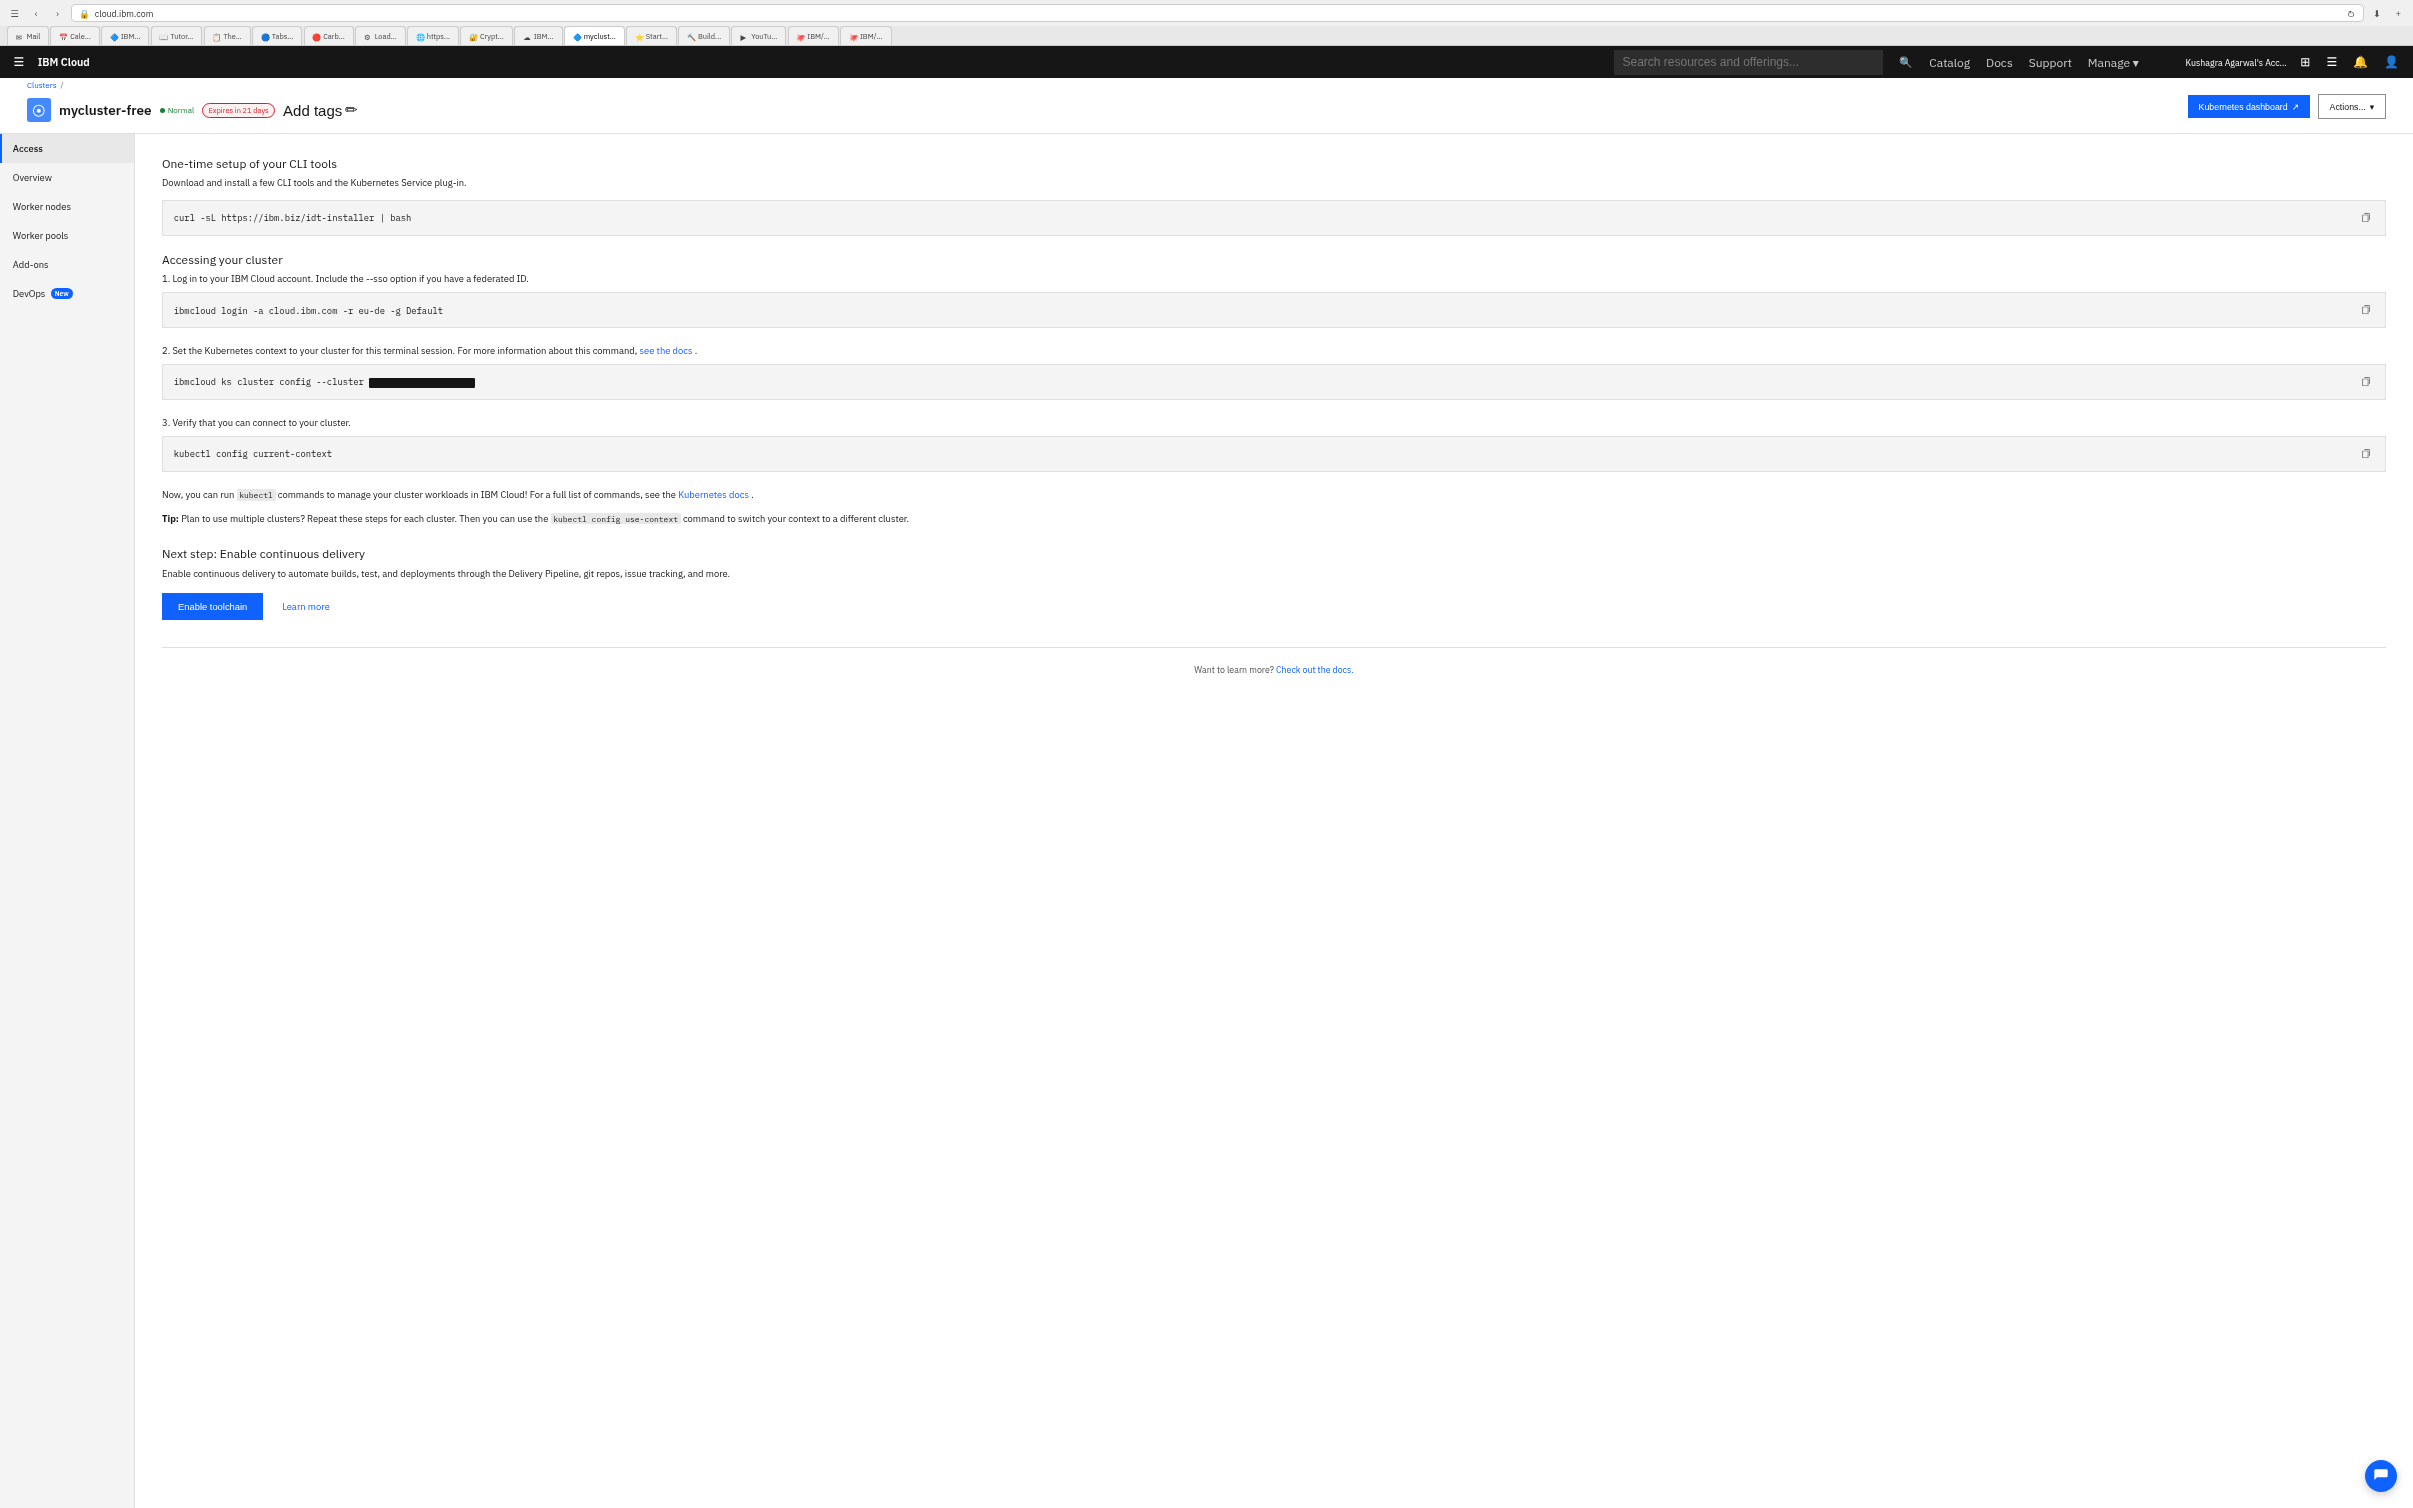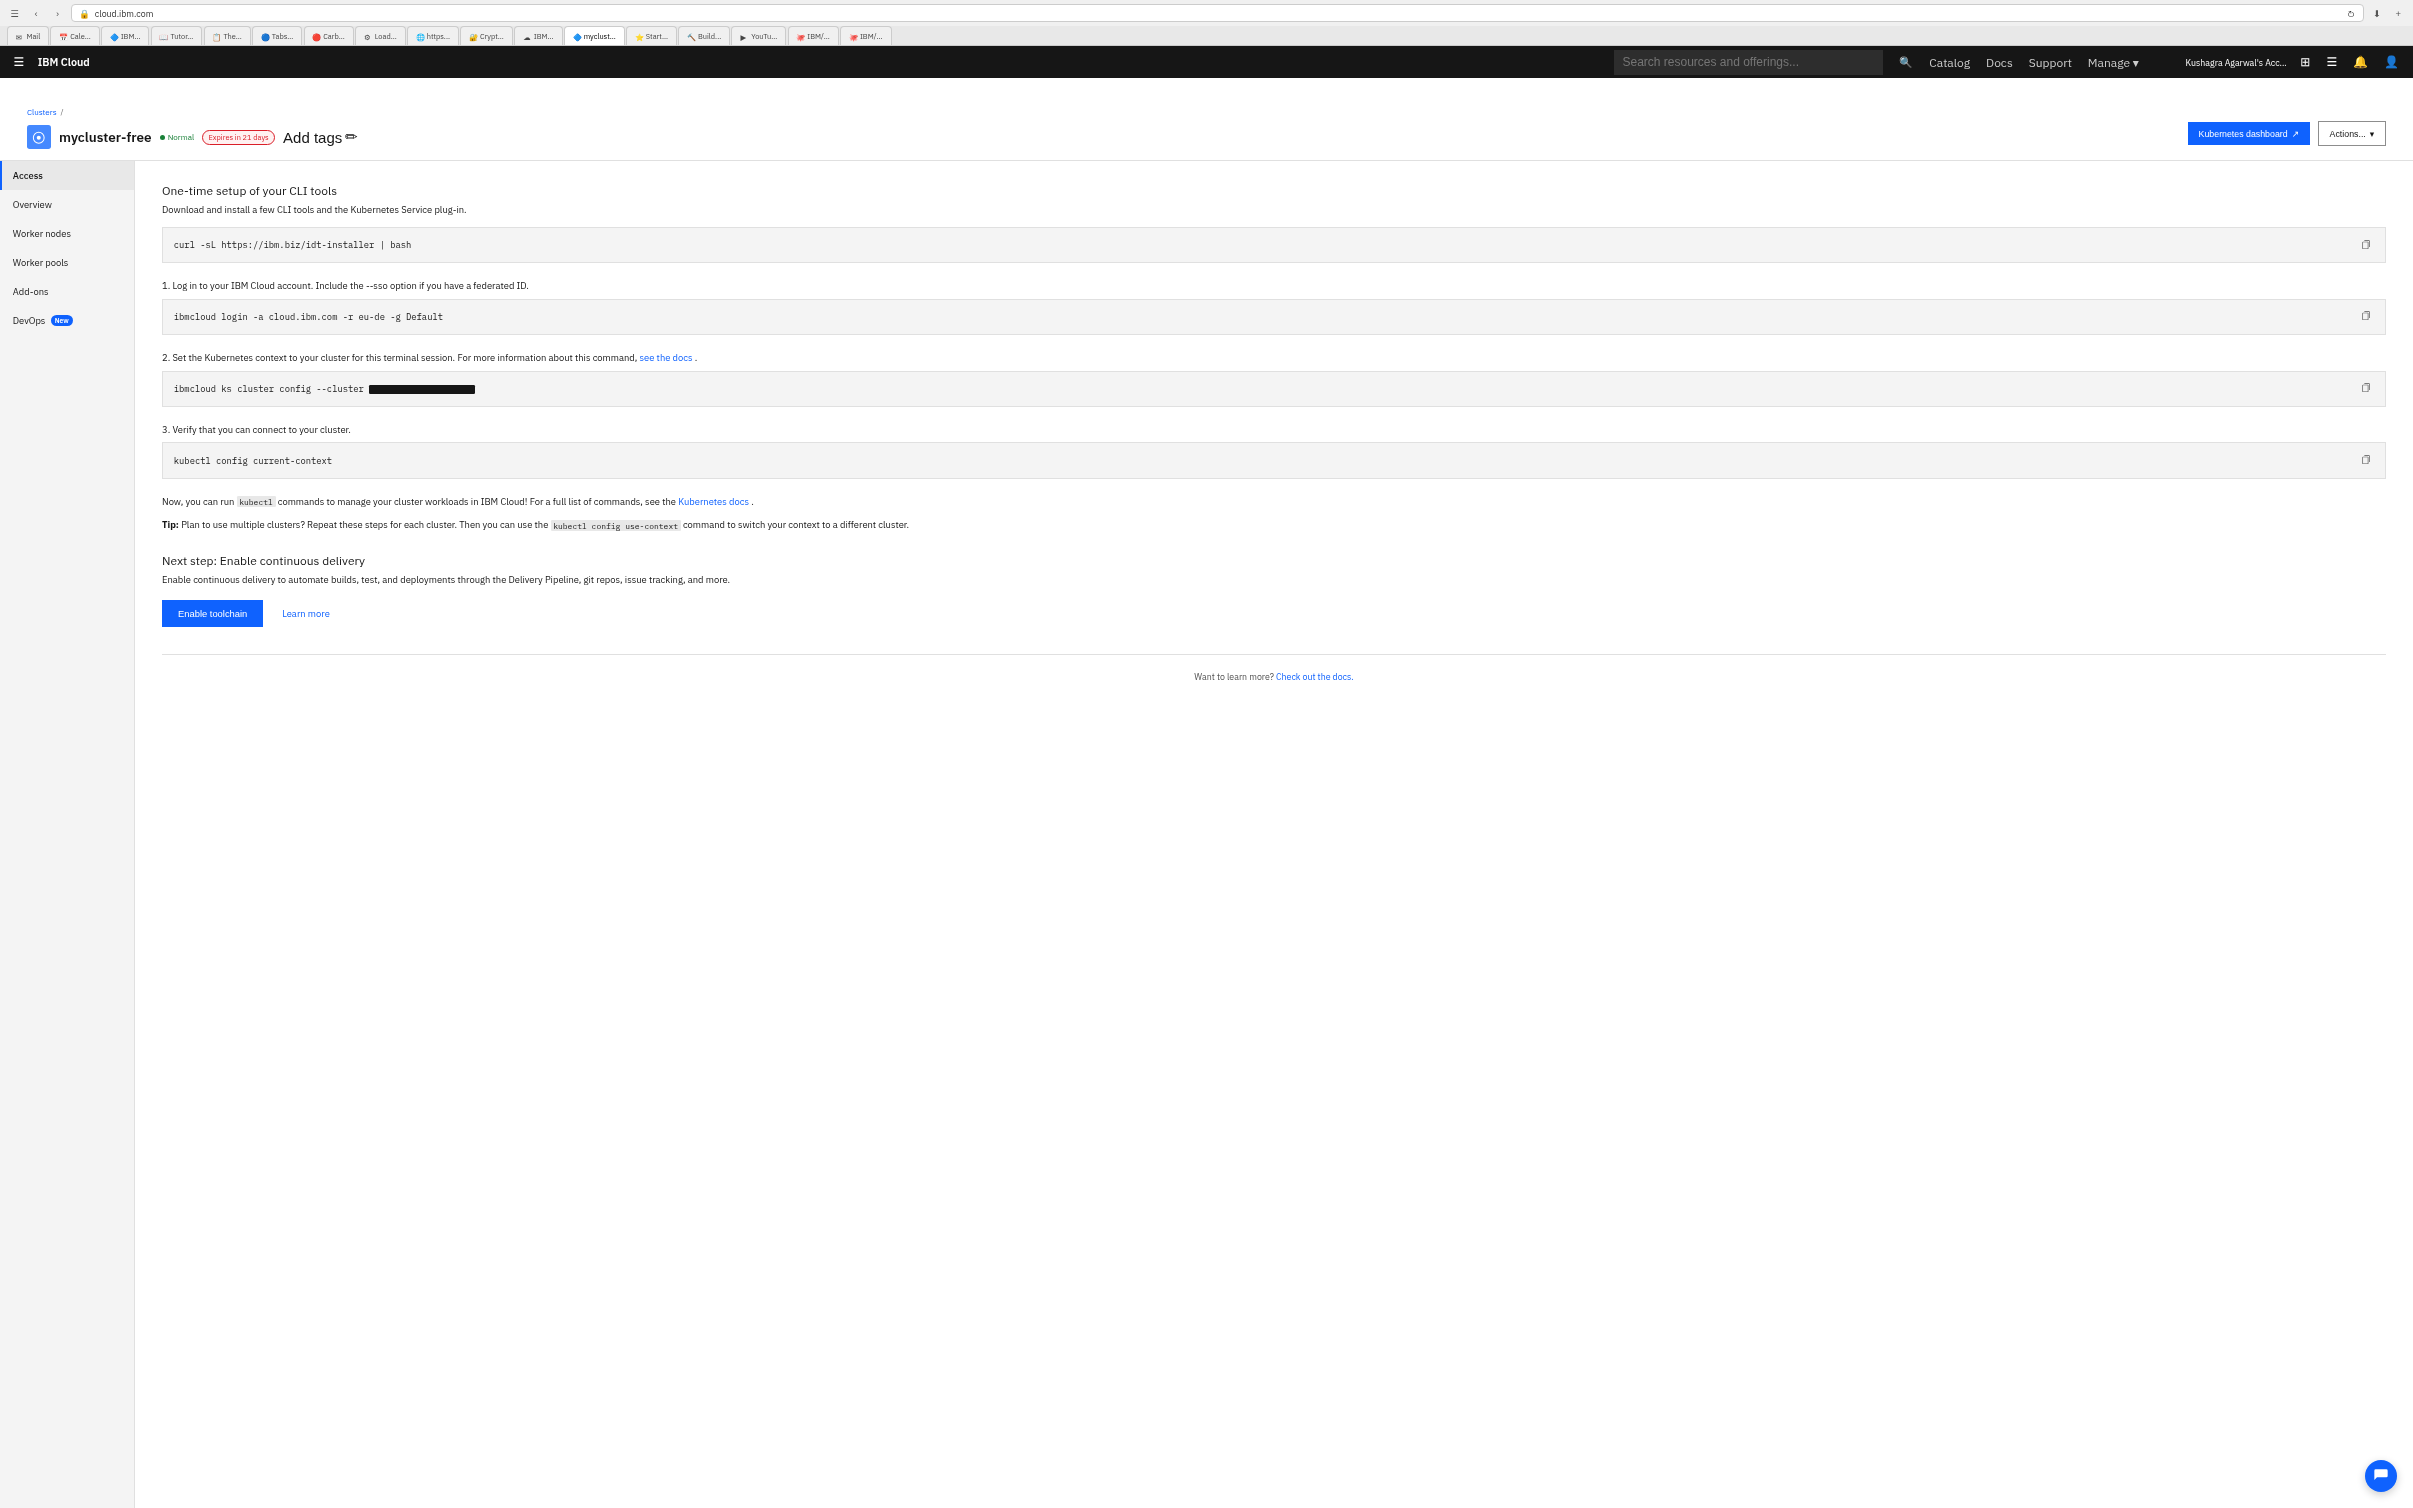--- a/index.html
+++ b/index.html
@@ -107,21 +107,21 @@
     .header-actions { display: flex; align-items: center; gap: 8px; margin-left: auto; }
     .k8s-dashboard-btn {
       display: flex; align-items: center; gap: 4px; background: #0f62fe; color: white;
       border: none; padding: 6.7px 10.8px; font-size: 8.8px; cursor: pointer;
     }
     .actions-btn {
       display: flex; align-items: center; gap: 4px; background: white; color: #161616;
       border: 0.7px solid #8d8d8d; padding: 6.7px 10.8px; font-size: 8.8px; cursor: pointer;
     }
     .page-header-bar {
-      background: white; border-bottom: 0.7px solid #e0e0e0; padding: 29px 27px 0;
+      background: white; border-bottom: 0.7px solid #e0e0e0; padding: 2px 27px 0;
     }
     .cluster-title-row {
       display: flex; align-items: center; gap: 8px; padding-bottom: 10.8px;
     }
 
     
     .section-title { font-size: 12px; font-weight: 400; margin-bottom: 5.4px; color: #161616; }
     .section-desc { font-size: 9.4px; color: #161616; margin-bottom: 10.8px; }
     .code-block {
       background: #f4f4f4; border: 0.7px solid #e0e0e0;
@@ -348,20 +348,21 @@
         <span class="code-text">curl -sL https://ibm.biz/idt-installer | bash</span>
         <button class="copy-btn" title="Copy">
           <svg width="10.8" height="10.8" viewBox="0 0 16 16" fill="currentColor">
             <path d="M5 2h7a1 1 0 011 1v9h-1V3H5V2zM2 5a1 1 0 011-1h7a1 1 0 011 1v9a1 1 0 01-1 1H3a1 1 0 01-1-1V5zm1 0v9h7V5H3z"></path>
           </svg>
         </button>
       </div>
     </div>
 
     <div class="step-section">
+      <h2 class="section-title">Accessing your cluster</h2>
 
       <div>
         <p class="step-title">
           <span>1</span>. <span>Log in to your IBM Cloud account. Include the --sso option if you have a federated ID.</span>
         </p>
         <div class="code-block">
           <span class="code-text">ibmcloud login -a cloud.ibm.com -r eu-de -g Default</span>
           <button class="copy-btn">
             <svg width="10.8" height="10.8" viewBox="0 0 16 16" fill="currentColor">
               <path d="M5 2h7a1 1 0 011 1v9h-1V3H5V2zM2 5a1 1 0 011-1h7a1 1 0 011 1v9a1 1 0 01-1 1H3a1 1 0 01-1-1V5zm1 0v9h7V5H3z"></path>

